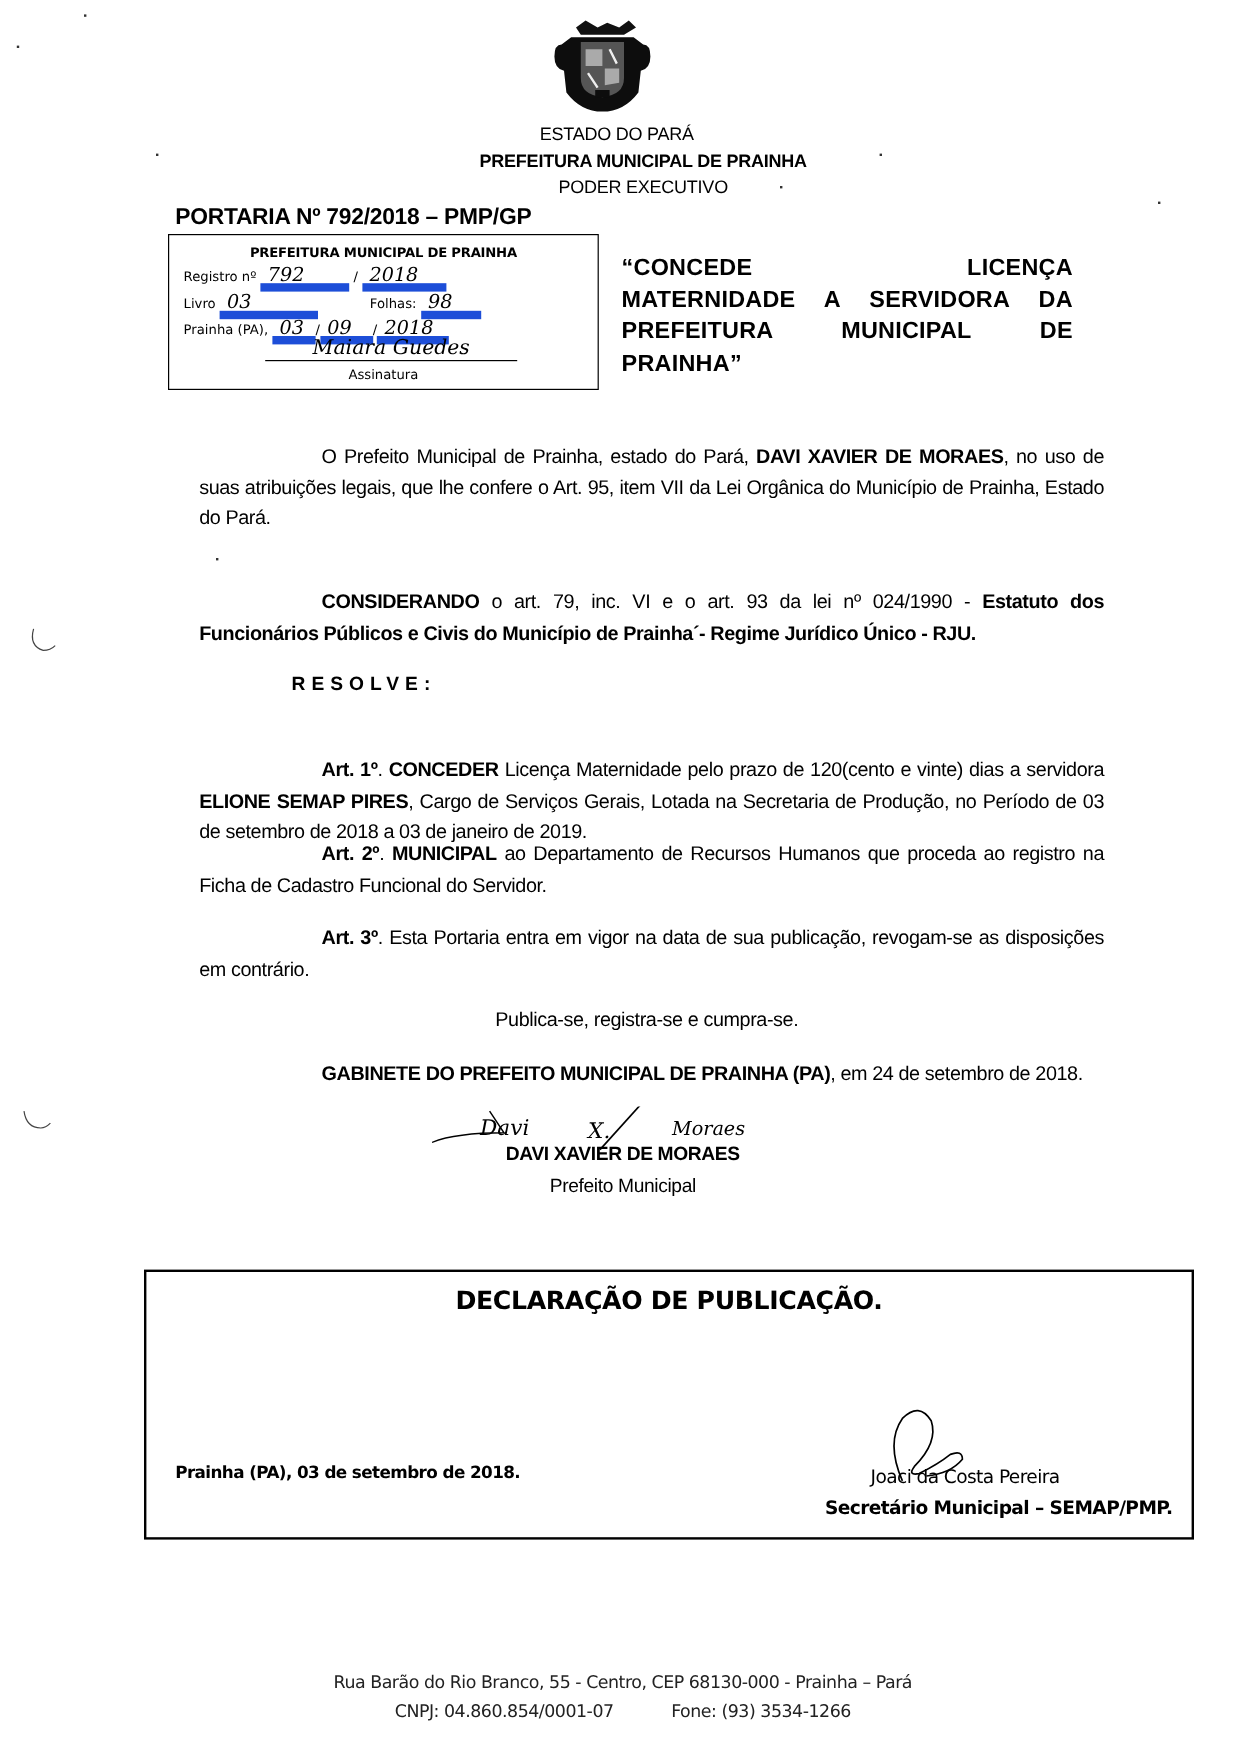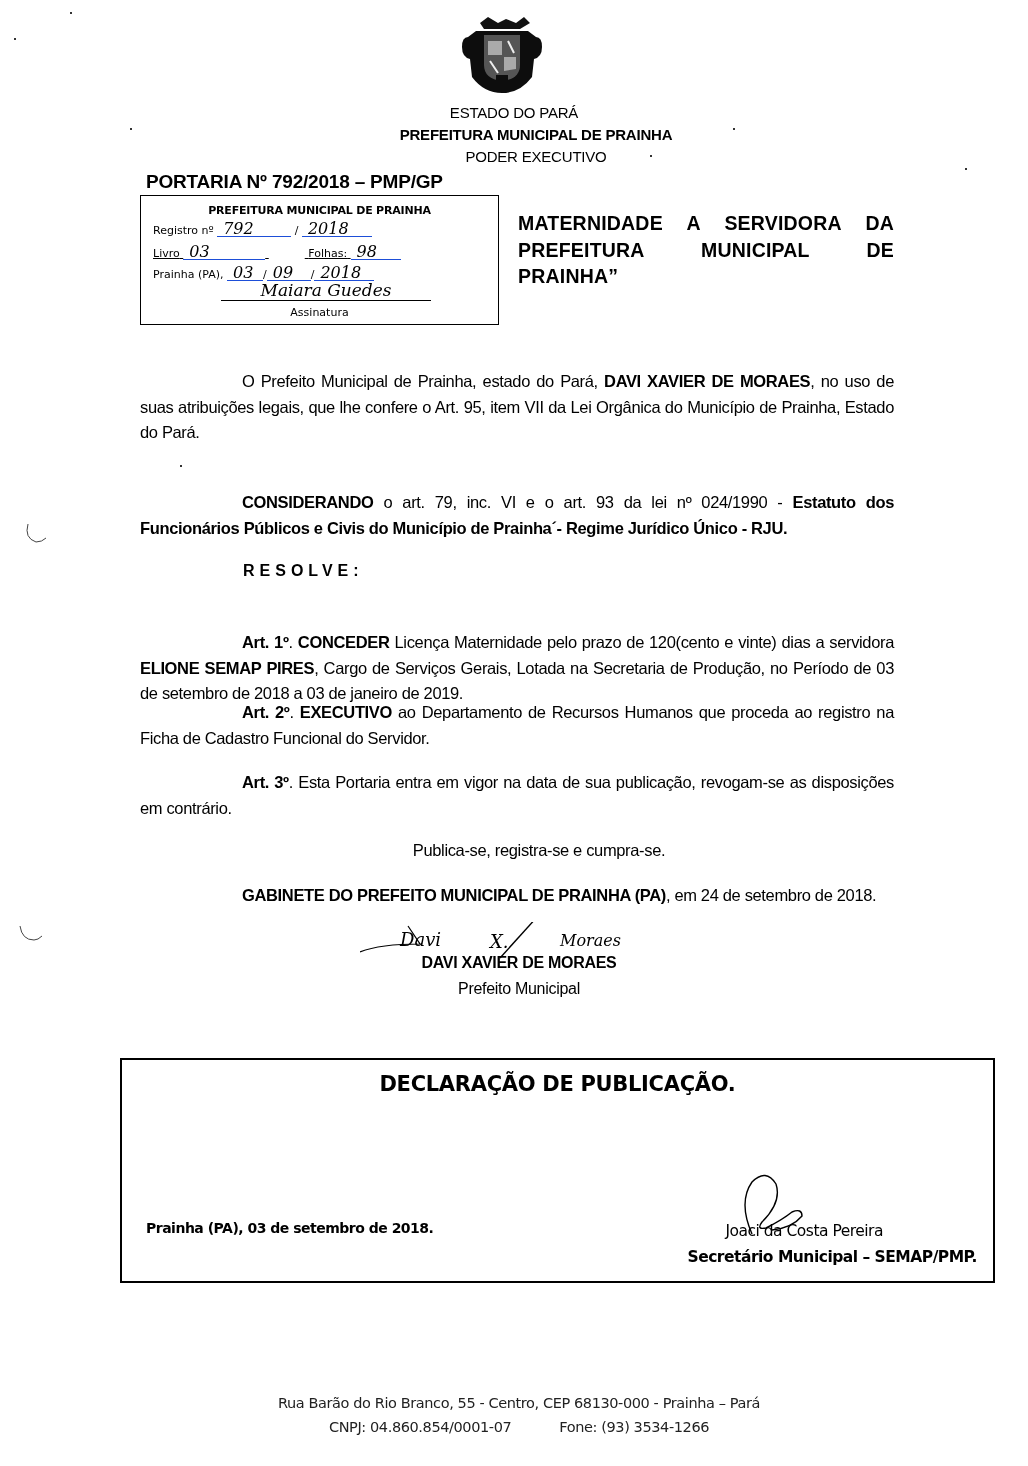--- a/index.html
+++ b/index.html
@@ -11,31 +11,31 @@
   .hdr-line { left: 0; width: 1028px; text-align: center; font-family: "Liberation Sans", sans-serif; font-size: 15px; letter-spacing: -0.2px; }
   #hdr-state { top: 104px; box-sizing: border-box; }
   #hdr-pref { top: 126px; font-weight: bold; padding-left: 44px; box-sizing: border-box; }
   #hdr-poder { top: 148px; padding-left: 44px; box-sizing: border-box; }
   #portaria-title { left: 146px; top: 171px; font-size: 19px; font-weight: bold; font-family: "Liberation Sans", sans-serif; letter-spacing: -0.2px; }
 
   
   #stamp { left: 140px; top: 195px; width: 359px; height: 130px; border: 1px solid #000; box-sizing: border-box; font-family: "DejaVu Sans", sans-serif; font-size: 11px; }
   #stamp .st-title { position: absolute; left: 0; width: 100%; top: 8px; text-align: center; font-weight: bold; font-size: 11px; letter-spacing: -0.2px; }
   #stamp .st-row { position: absolute; left: 12px; white-space: nowrap; font-size: 11px; }
-  #stamp .hand { font-family: "DejaVu Serif", serif; font-style: italic; font-size: 16px; display: inline-block; border-bottom: 1px solid #1d4ed8; line-height: 14px; padding: 0 6px; }
+  #stamp .hand { font-family: "DejaVu Serif", serif; font-style: italic; font-size: 16px; display: inline-block; border-bottom: 7px solid #1d4ed8; line-height: 14px; padding: 0 6px; }
   #stamp .st-sig-label { position: absolute; left: 0; width: 100%; top: 110px; text-align: center; font-size: 11px; }
   #stamp .sig-hand { position: absolute; left: 80px; top: 84px; width: 210px; text-align: center; font-family: "DejaVu Serif", serif; font-style: italic; font-size: 17px; border-bottom: 1px solid #000; line-height: 20px; }
 
   
   #subject { left: 518px; top: 210px; width: 376px; font-family: "Liberation Sans", sans-serif; font-weight: bold; font-size: 19.5px; line-height: 26.5px; text-align: justify; text-align-last: justify; letter-spacing: 0.2px; }
   #subject .last { text-align-last: left; }
 
   
   .para { left: 140px; width: 754px; font-family: "Liberation Sans", sans-serif; font-size: 16.5px; line-height: 25.5px; text-align: justify; letter-spacing: -0.35px; }
-  .indent { text-indent: 102px; }
+  .indent { text-indent: 102px; margin-left: 26px; }
   #p-intro { top: 369px; }
   #p-consid { top: 490px; }
   #resolve { left: 243px; top: 562px; font-family: "Liberation Sans", sans-serif; font-weight: bold; font-size: 16px; letter-spacing: 5px; }
   #p-art1 { top: 630px; }
   #p-art2 { top: 700px; }
   #p-art3 { top: 770px; }
   #p-publica { left: 0; width: 1028px; top: 841px; text-align: center; padding-left: 50px; box-sizing: border-box; font-family: "Liberation Sans", sans-serif; font-size: 16.5px; letter-spacing: -0.35px; }
   #p-gabinete { top: 883px; }
 
   
@@ -78,50 +78,51 @@
 <div id="portaria-title" class="abs">PORTARIA Nº 792/2018 – PMP/GP</div>
 
 <div id="stamp" class="abs">
   <div class="st-title">PREFEITURA MUNICIPAL DE PRAINHA</div>
   <div class="st-row" style="top:26px;">
     <span>Registro nº</span>
     <span class="hand" style="width:62px;">792</span>
     <span>/</span>
     <span class="hand" style="width:58px;">2018</span>
   </div>
-  <div class="st-row" style="top:49px;text-decoration:underline;">
+  <div class="st-row" style="top:49px;">
     <span>Livro</span>
     <span class="hand" style="width:70px;">03</span>
     <span style="display:inline-block;width:36px;"></span>
     <span>Folhas:</span>
     <span class="hand" style="width:38px;">98</span>
   </div>
   <div class="st-row" style="top:70px;">
     <span>Prainha (PA),</span>
     <span class="hand" style="width:24px;">03</span><span>/</span><span class="hand" style="width:32px;">09</span><span>/</span><span class="hand" style="width:48px;">2018</span>
   </div>
   <div class="sig-hand">Maiara Guedes</div>
   <div class="st-sig-label">Assinatura</div>
 </div>
 
 <div id="subject" class="abs">
+  <div style="text-align:justify;text-align-last:justify;">“CONCEDE LICENÇA</div>
   <div style="text-align:justify;text-align-last:justify;">MATERNIDADE A SERVIDORA DA</div>
   <div style="text-align:justify;text-align-last:justify;">PREFEITURA MUNICIPAL DE</div>
   <div class="last" style="text-align-last:left;">PRAINHA”</div>
 </div>
 
 <div id="p-intro" class="abs para indent"><span>O Prefeito Municipal de Prainha, estado do Pará, </span><b>DAVI XAVIER DE MORAES</b><span>, no uso de suas atribuições legais, que lhe confere o Art. 95, item VII da Lei Orgânica do Município de Prainha, Estado do Pará.</span></div>
 
 <div id="p-consid" class="abs para indent"><b>CONSIDERANDO</b><span> o art. 79, inc. VI e o art. 93 da lei nº 024/1990 - </span><b>Estatuto dos Funcionários Públicos e Civis do Município de Prainha´- Regime Jurídico Único - RJU.</b></div>
 
 <div id="resolve" class="abs">RESOLVE:</div>
 
 <div id="p-art1" class="abs para indent"><b>Art. 1º</b><span>. </span><b>CONCEDER</b><span> Licença Maternidade pelo prazo de 120(cento e vinte) dias a servidora </span><b>ELIONE SEMAP PIRES</b><span>, Cargo de Serviços Gerais, Lotada na Secretaria de Produção, no Período de 03 de setembro de 2018 a 03 de janeiro de 2019.</span></div>
 
-<div id="p-art2" class="abs para indent"><b>Art. 2º</b><span>. </span><b>EXECUTIVO</b><span> ao Departamento de Recursos Humanos que proceda ao registro na Ficha de Cadastro Funcional do Servidor.</span></div>
+<div id="p-art2" class="abs para indent"><b>Art. 2º</b><span>. </span><b>MUNICIPAL</b><span> ao Departamento de Recursos Humanos que proceda ao registro na Ficha de Cadastro Funcional do Servidor.</span></div>
 
 <div id="p-art3" class="abs para indent"><b>Art. 3º</b><span>. Esta Portaria entra em vigor na data de sua publicação, revogam-se as disposições em contrário.</span></div>
 
 <div id="p-publica" class="abs">Publica-se, registra-se e cumpra-se.</div>
 
 <div id="p-gabinete" class="abs para indent"><b>GABINETE DO PREFEITO MUNICIPAL DE PRAINHA (PA)</b><span>, em 24 de setembro de 2018.</span></div>
 
 <svg id="mayor-sig" class="abs" viewBox="0 0 300 40">
   <path d="M0 30 Q20 22 60 22 Q52 10 48 4" fill="none" stroke="#000" stroke-width="1.2"></path>
   <text x="40" y="24" font-family="DejaVu Serif, serif" font-style="italic" font-size="18" fill="#000">Davi</text>

